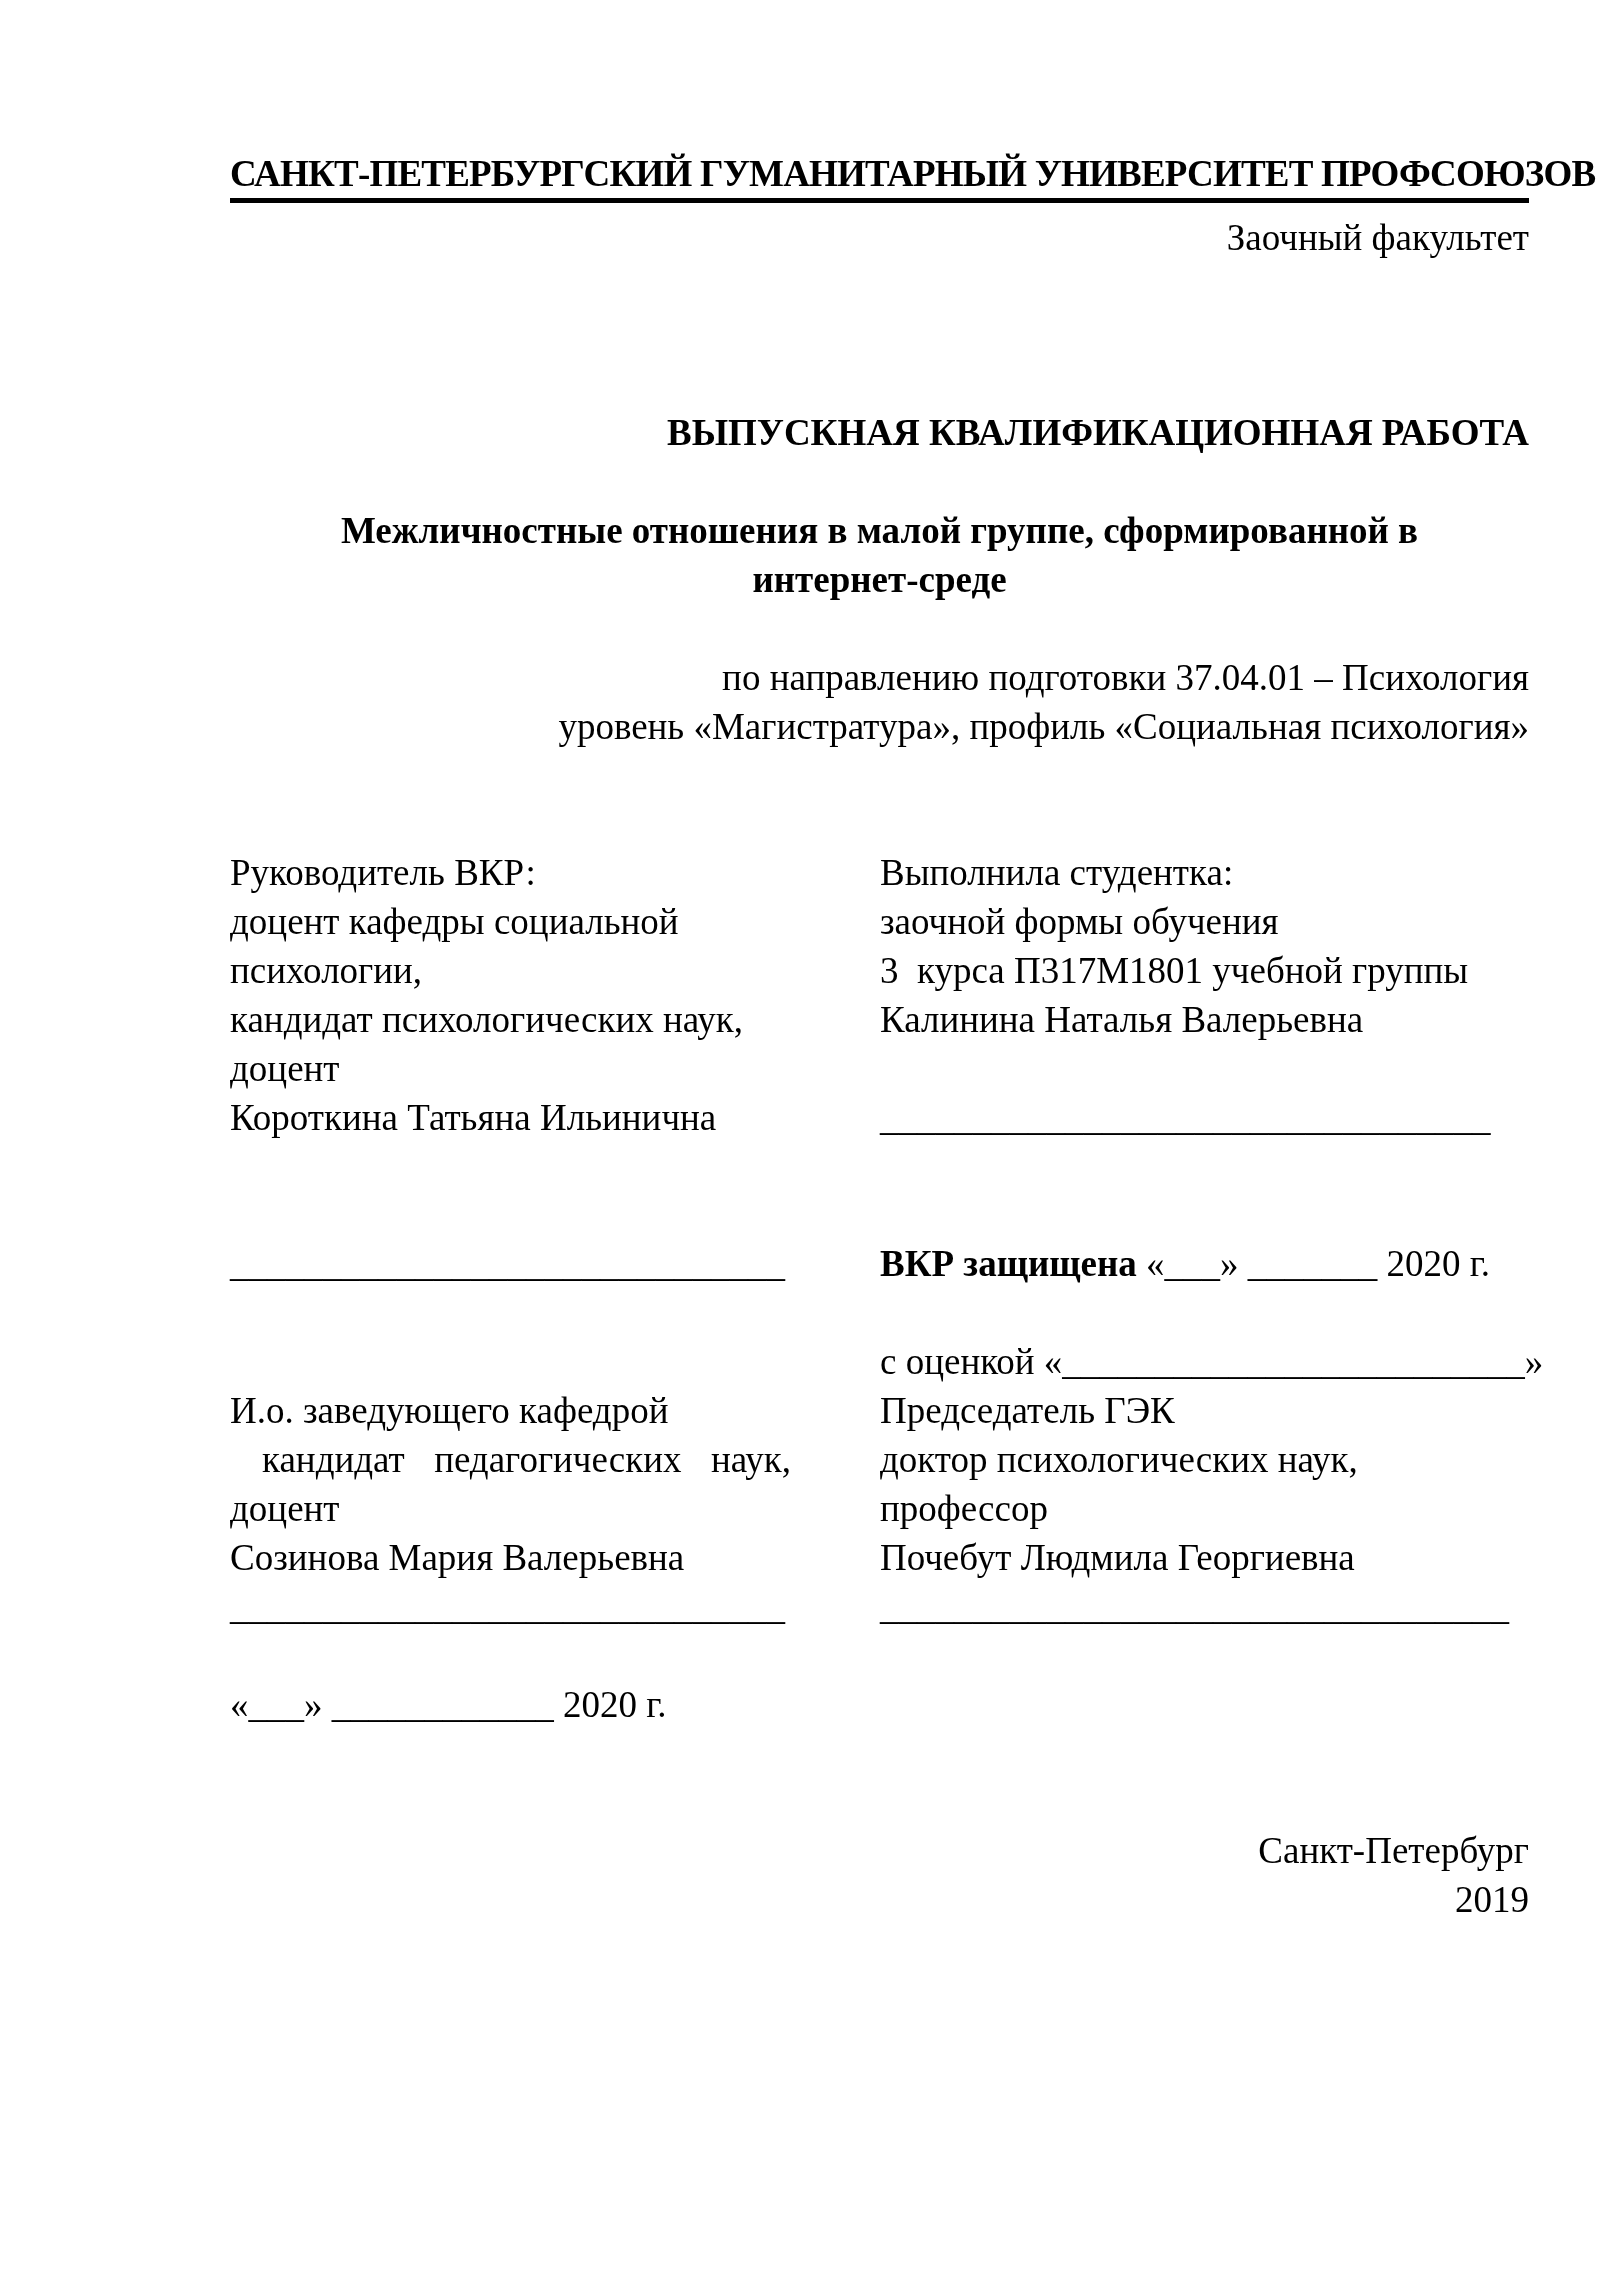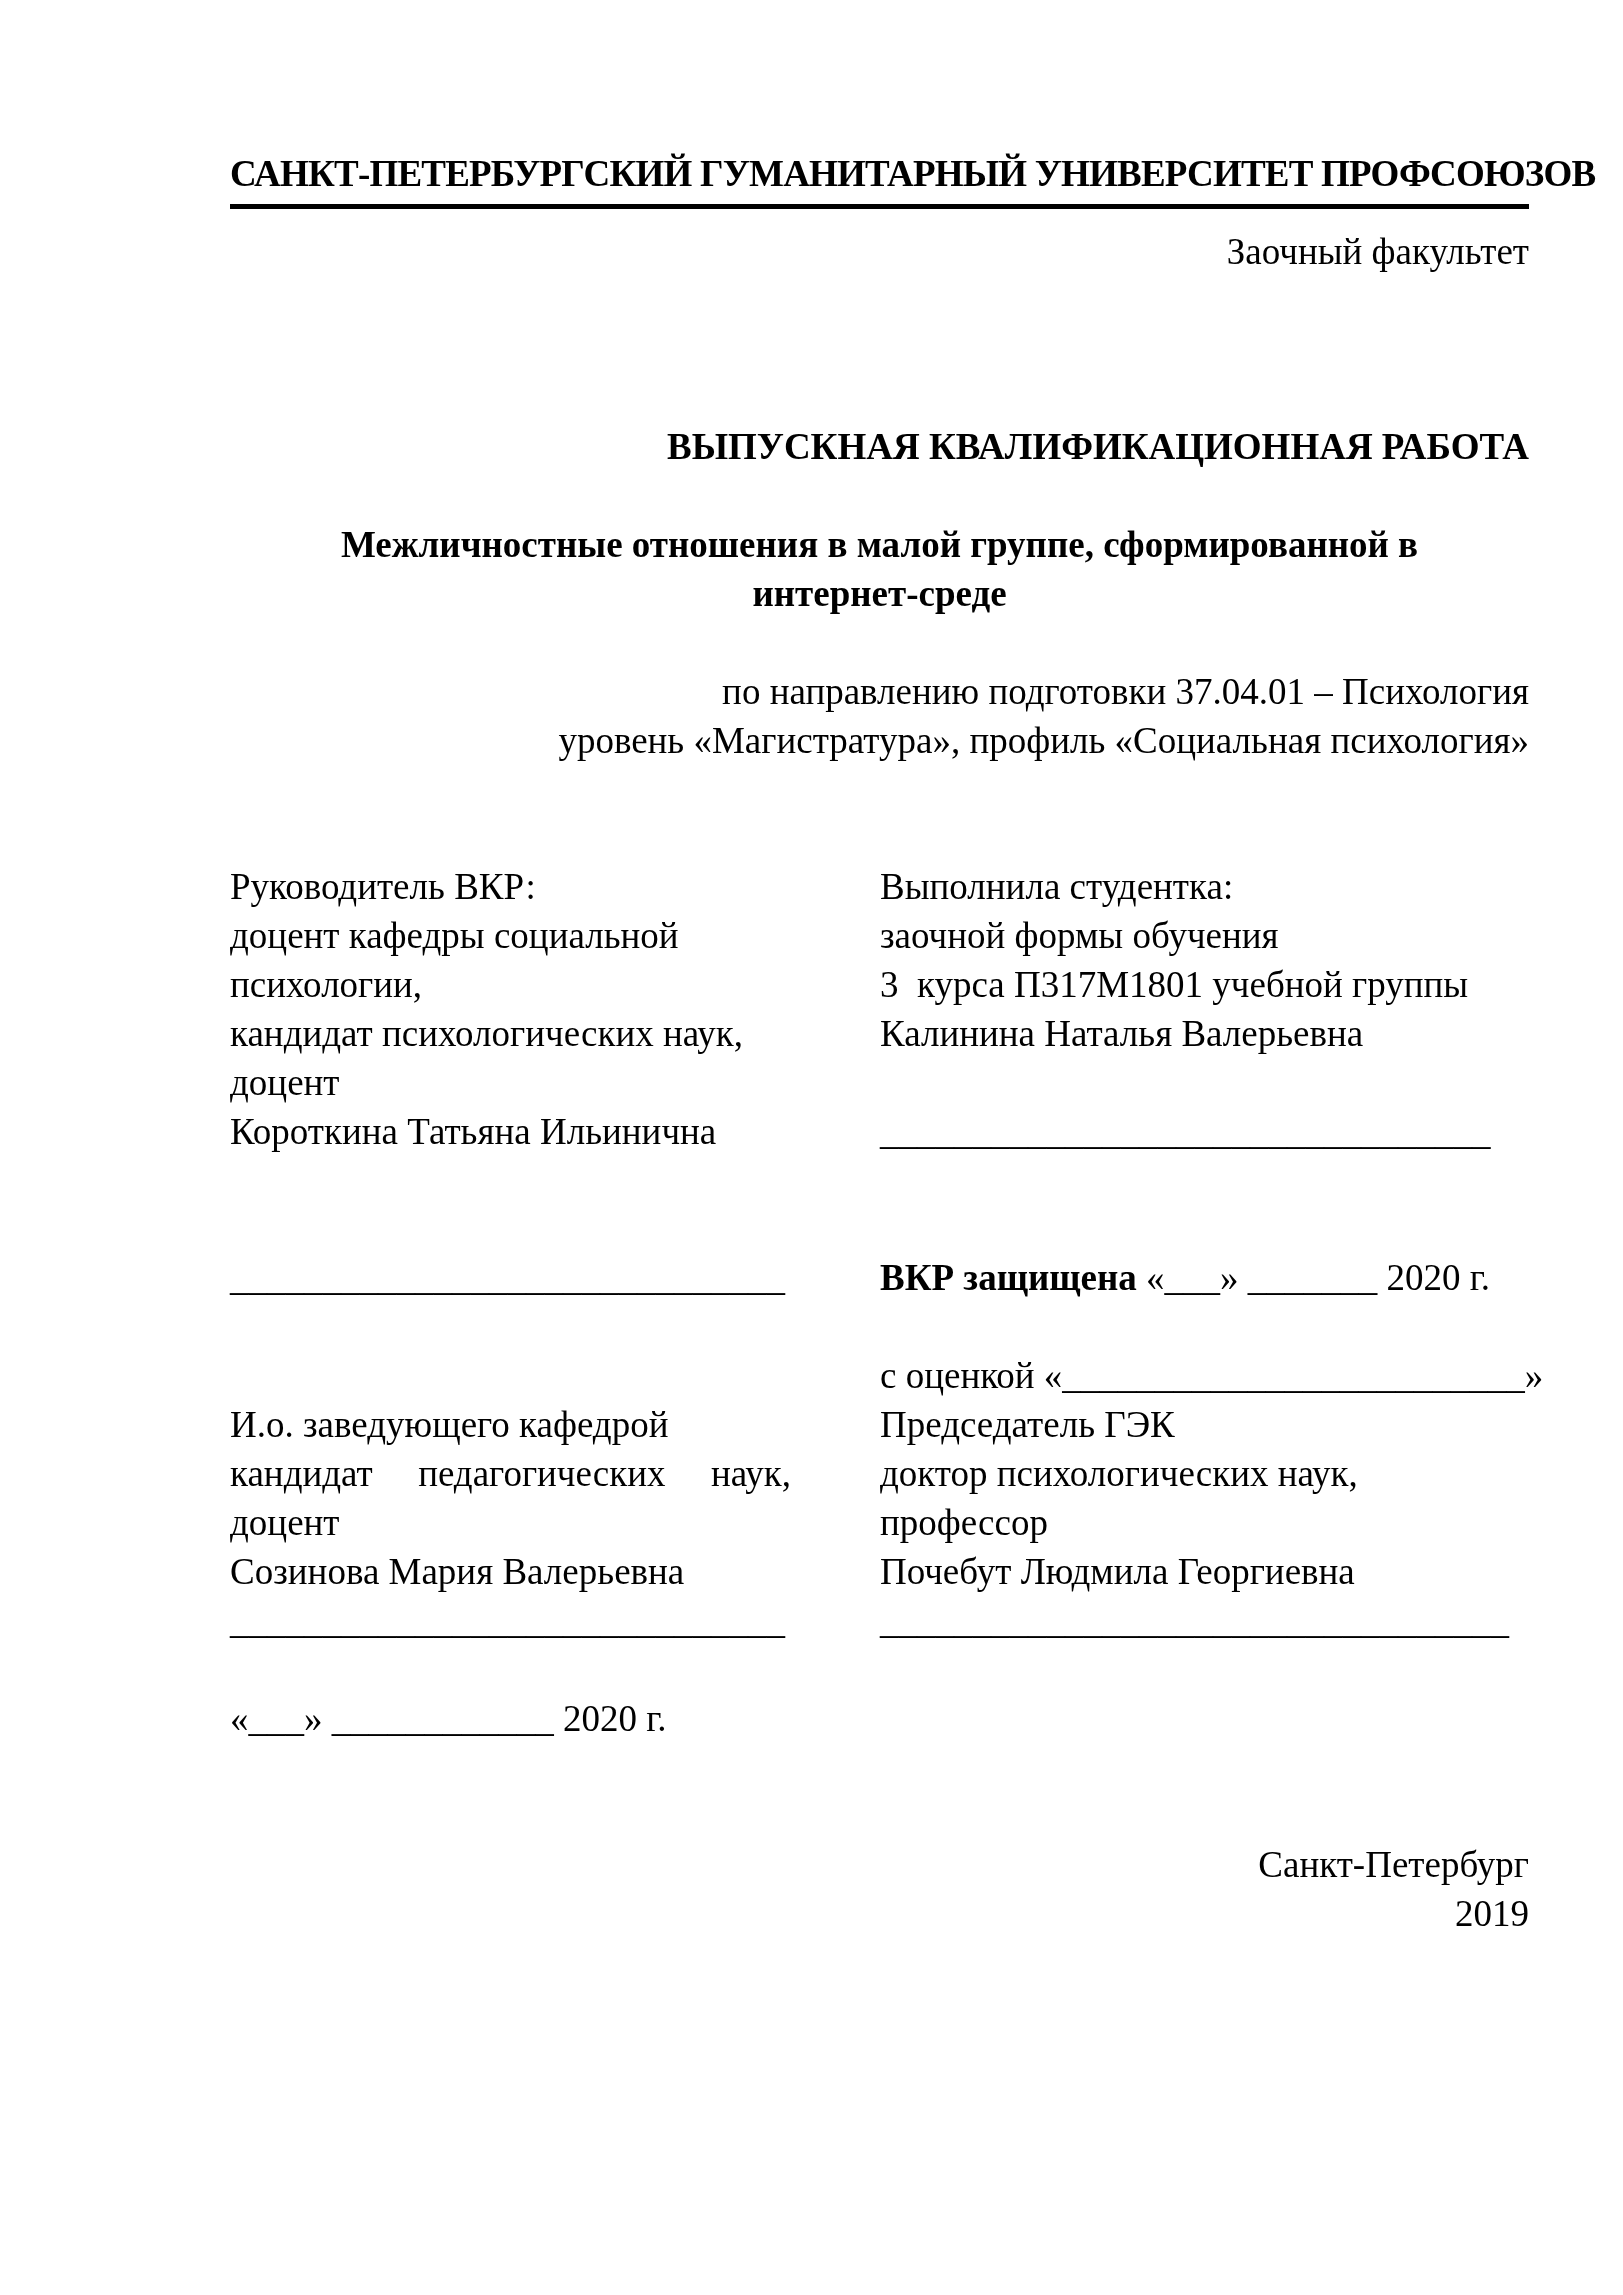--- a/index.html
+++ b/index.html
@@ -28,34 +28,35 @@
   .sp2 { min-height: 97px; }
   .bold { font-weight: bold; }
   .center { text-align: right; }
   .right { text-align: right; }
   .university-line {
     font-weight: bold;
     text-align: center;
     white-space: nowrap;
     letter-spacing: -0.8px;
     border-bottom: 5.5px solid #000;
-    padding-bottom: 10px;
-    margin-bottom: 18px;
+    padding-bottom: 4px;
+    margin-bottom: 10px;
     min-height: 41px;
     line-height: 41px;
   }
   .title-lines .line { font-weight: bold; text-align: center; }
   .two-col {
     display: grid;
     grid-template-columns: 561px 674px;
     column-gap: 89px;
   }
   .justify-line {
     text-align: justify;
     text-align-last: justify;
+    margin-left: 32px;
   }
   .sig { letter-spacing: 0; }
 </style>
 </head>
 <body>
 
 <div class="page">
 
   <div class="university-line">САНКТ-ПЕТЕРБУРГСКИЙ ГУМАНИТАРНЫЙ УНИВЕРСИТЕТ ПРОФСОЮЗОВ</div>
   <div class="line center">Заочный факультет</div>

